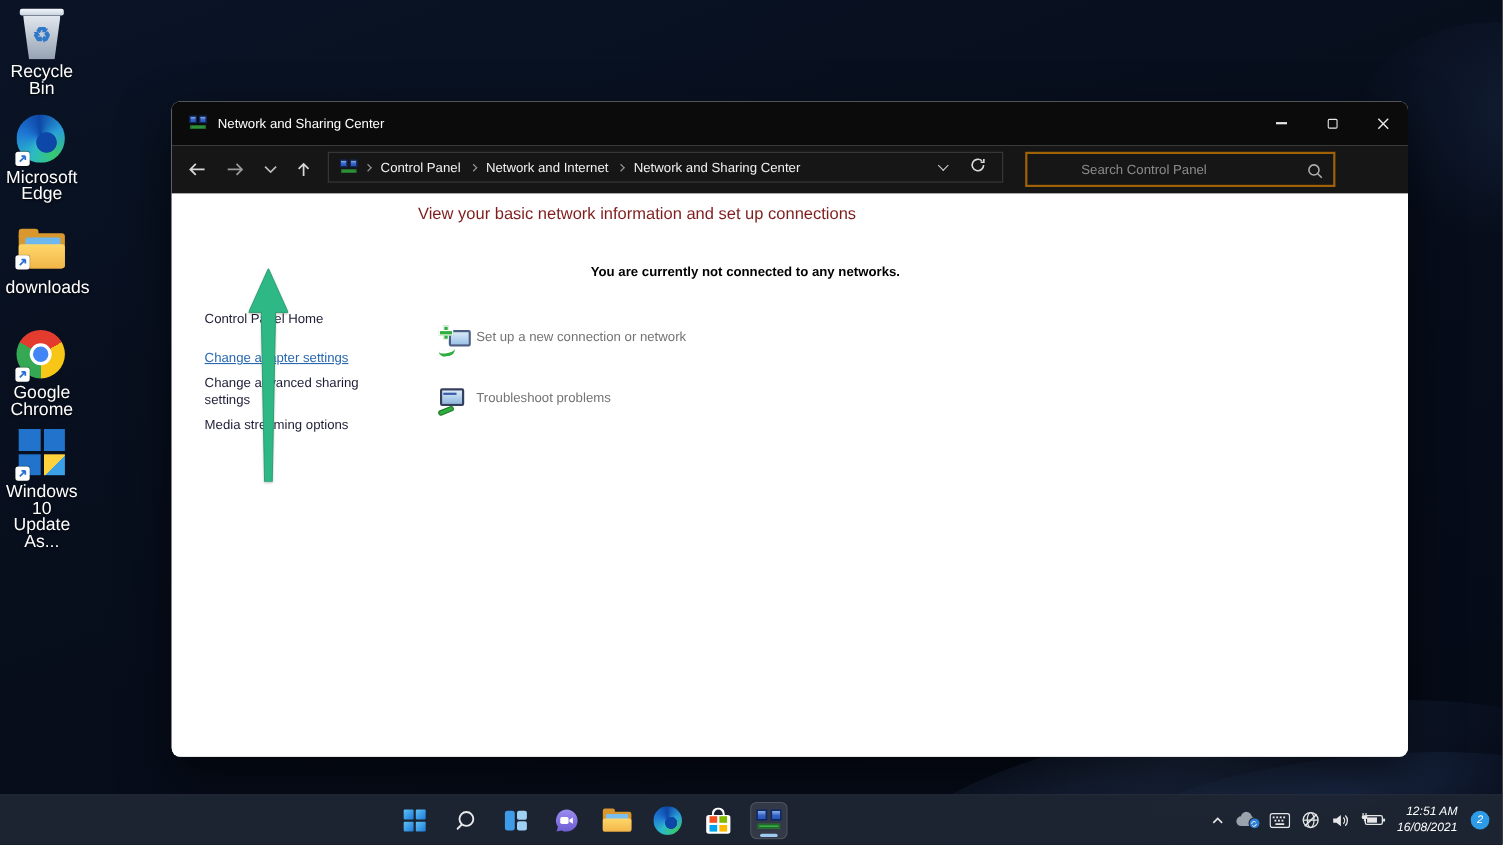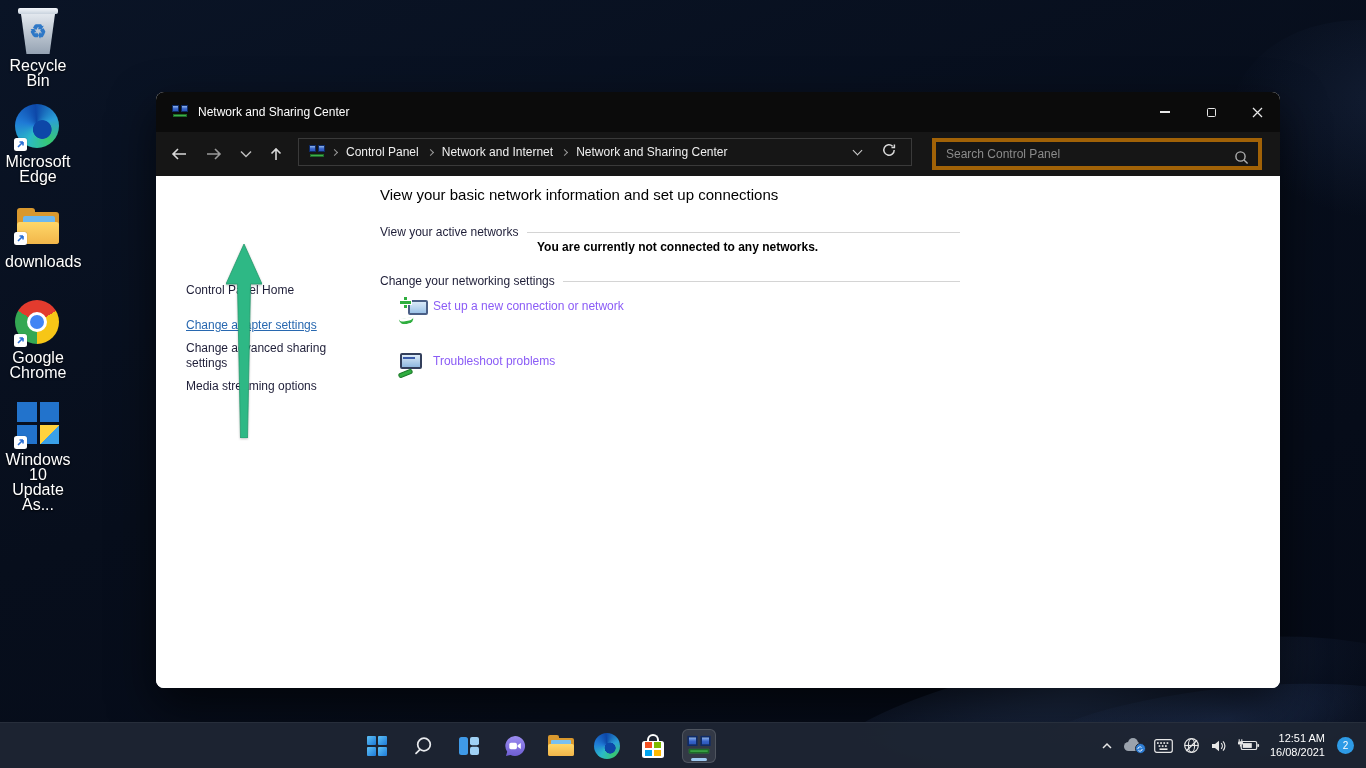--- a/index.html
+++ b/index.html
@@ -71,40 +71,40 @@
   .nav-btns { display:flex; align-items:center; gap:17px; padding-left:14px; }
   .nav-btn { display:flex; align-items:center; justify-content:center; }
   .crumb-box { position:absolute; left:142px; top:6px; width:614px; height:28px;
     border:1px solid #3a3a3a; display:flex; align-items:center; padding:0 8px 0 10px; }
   .crumb-item { font-size:12px; color:#f0f0f0; white-space:nowrap; padding:0 2px; }
   .crumb-sep { width:5px; height:5px; border-top:1.4px solid #9a9a9a; border-right:1.4px solid #9a9a9a;
     transform:rotate(45deg); margin:0 7px; }
   .crumb-tail { margin-left:auto; display:flex; align-items:center; gap:20px; padding-right:6px; }
   .chev-down { width:7px; height:7px; border-right:1.5px solid #cfcfcf; border-bottom:1.5px solid #cfcfcf;
     transform:rotate(45deg); margin-top:-3px; }
-  .search-box { position:absolute; left:776px; top:6px; width:330px; height:32px; border:4px solid #a16207; }
+  .search-box { position:absolute; left:776px; top:6px; width:282px; height:32px; border:2px solid #a16207;padding-left:39px; }
   .search-box input { width:100%; height:100%; background:transparent; border:none; outline:none;
     color:#cfcfcf; font-size:12px; padding:0 30px 0 10px; font-family:"Liberation Sans",sans-serif; }
   .search-box input::placeholder { color:#8b8b8b; }
   .search-mag { position:absolute; right:9px; top:8px; }
 
   .win-body { position:absolute; left:0; top:84px; right:0; bottom:0; background:#fff; }
 
   
   .sb-item { position:absolute; left:30px; font-size:12px; color:#1e1e38; white-space:nowrap; }
   .sb-link-hi { color:#2868b0; text-decoration:underline; cursor:pointer; }
   .sb-wrap { white-space:normal; width:148px; line-height:15px; }
 
   
-  .main-h1 { position:absolute; left:224px; top:92px; font-size:15px; color:#000000; white-space:nowrap; }
+  .main-h1 { position:absolute; left:224px; top:92px; font-size:15px; color:#7f1d1d; white-space:nowrap; }
   .sec-head { position:absolute; left:224px; width:580px; display:flex; align-items:center; }
   .sec-title { font-size:12px; color:#1e1e38; white-space:nowrap; }
   .sec-rule { flex:1; height:1px; background:#d4d4d4; margin-left:8px; }
   .status-text { position:absolute; left:381px; top:149px; font-size:12px; font-weight:bold; color:#000; }
-  .task-link { position:absolute; left:277px; font-size:12px; color:#8b5cf6; cursor:pointer; white-space:nowrap; }
+  .task-link { position:absolute; left:277px; font-size:12px; color:#737373; cursor:pointer; white-space:nowrap; }
   .task-desc { position:absolute; left:277px; font-size:12px; color:#1e1e30; white-space:nowrap; }
 
   .icon-newconn { position:absolute; left:242px; top:204px; width:30px; height:28px; }
   .nc-screen { position:absolute; right:0; top:4px; width:20px; height:15px; border:2px solid #4a5f86;
     border-radius:2px; background:linear-gradient(180deg,#d9e9f8,#9cc3e8); }
   .nc-plus-v { position:absolute; left:5px; top:0; width:5px; height:13px; background:#2fae3f; border:1px solid #fff; }
   .nc-plus-h { position:absolute; left:1px; top:4px; width:13px; height:5px; background:#2fae3f; border:1px solid #fff; }
   .nc-wire { position:absolute; left:1px; bottom:0; width:15px; height:6px; border-bottom:3px solid #2fae3f;
     border-radius:0 0 7px 7px; transform:rotate(-10deg); }
 
@@ -145,21 +145,21 @@
   .store-handle { position:absolute; left:5px; top:0; width:12px; height:10px; border:2.2px solid #fff;
     border-bottom:none; border-radius:6px 6px 0 0; }
   .store-bag { position:absolute; left:0; bottom:0; width:22px; height:17px; background:#fff; border-radius:2.5px;
     display:flex; align-items:center; justify-content:center; }
   .store-grid { display:grid; grid-template-columns:7px 7px; grid-template-rows:6.5px 6.5px; gap:1.4px; }
   .ms1{background:#f25022}.ms2{background:#7fba00}.ms3{background:#00a4ef}.ms4{background:#ffb900}
 
   .net-big { transform:scale(1.45); }
 
   
-  .tray { margin-left:auto; display:flex; align-items:center; gap:10px; padding-right:12px; height:100%; }
+  .tray { margin-left:auto; display:flex; align-items:center; gap:10px; padding-right:12px; height:100%;font-style:italic; }
   .tray-ico { display:flex; align-items:center; justify-content:center; }
   .cloud { position:relative; width:20px; height:15px; }
   .cloud-main { position:absolute; left:0; bottom:2px; width:17px; height:9px; background:#9aa2ac; border-radius:5px; }
   .cloud-bump { position:absolute; left:4px; top:0; width:10px; height:10px; background:#9aa2ac; border-radius:50%; }
   .cloud-badge { position:absolute; right:-2px; bottom:-1px; width:11px; height:11px; background:#2f7fd6;
     border-radius:50%; border:1px solid #1e2533; display:flex; align-items:center; justify-content:center; }
   .clock { text-align:right; font-size:11px; line-height:13.5px; color:#fff; }
   .badge2 { width:17px; height:17px; border-radius:50%; background:#2e9be6; color:#fff; font-size:10px;
     display:flex; align-items:center; justify-content:center; margin-left:2px; }
 </style>
@@ -214,21 +214,21 @@
         <div class="folder-front"></div>
       <span class="sc-badge" style="bottom:5px;">
         <svg width="9" height="9">
             <path d="M2 7L7 2M7 2H3.5M7 2v3.5" stroke="#2b6fd4" stroke-width="1.6" fill="none"></path>
           </svg>
       </span>
     </div>
     <div class="dlabel">downloads</div>
   </div>
 
-  <div class="dicon" style="top:400px;">
+  <div class="dicon" style="top:388px;">
     <div class="iconwrap">
       <div class="winlogo">
           <span></span>
           <span></span>
           <span></span>
           <span></span>
         </div>
       <span class="sc-badge">
         <svg width="9" height="9">
             <path d="M2 7L7 2M7 2H3.5M7 2v3.5" stroke="#2b6fd4" stroke-width="1.6" fill="none"></path>
@@ -321,30 +321,22 @@
 
     <div class="win-body">
 
       <div class="sb-item" style="top:107px;">Control Panel Home</div>
       <div class="sb-item sb-link-hi" style="top:142px;">Change adapter settings</div>
       <div class="sb-item sb-wrap" style="top:165px;">Change advanced sharing settings</div>
       <div class="sb-item" style="top:203px;">Media streaming options</div>
 
       <div class="main-h1" style="top:10px;">View your basic network information and set up connections</div>
 
-      <div class="sec-head" style="top:49px;">
-        <span class="sec-title">View your active networks</span>
-        <span class="sec-rule"></span>
-      </div>
       <div class="status-text" style="top:64px;">You are currently not connected to any networks.</div>
 
-      <div class="sec-head" style="top:98px;">
-        <span class="sec-title">Change your networking settings</span>
-        <span class="sec-rule"></span>
-      </div>
 
       <div class="icon-newconn" style="top:120px;">
         <span class="nc-screen"></span>
           <span class="nc-plus-v"></span>
           <span class="nc-plus-h"></span>
           <span class="nc-wire"></span>
       </div>
       <div class="task-link" style="top:123px;">Set up a new connection or network</div>
 
       <div class="icon-trouble" style="top:176px;">

